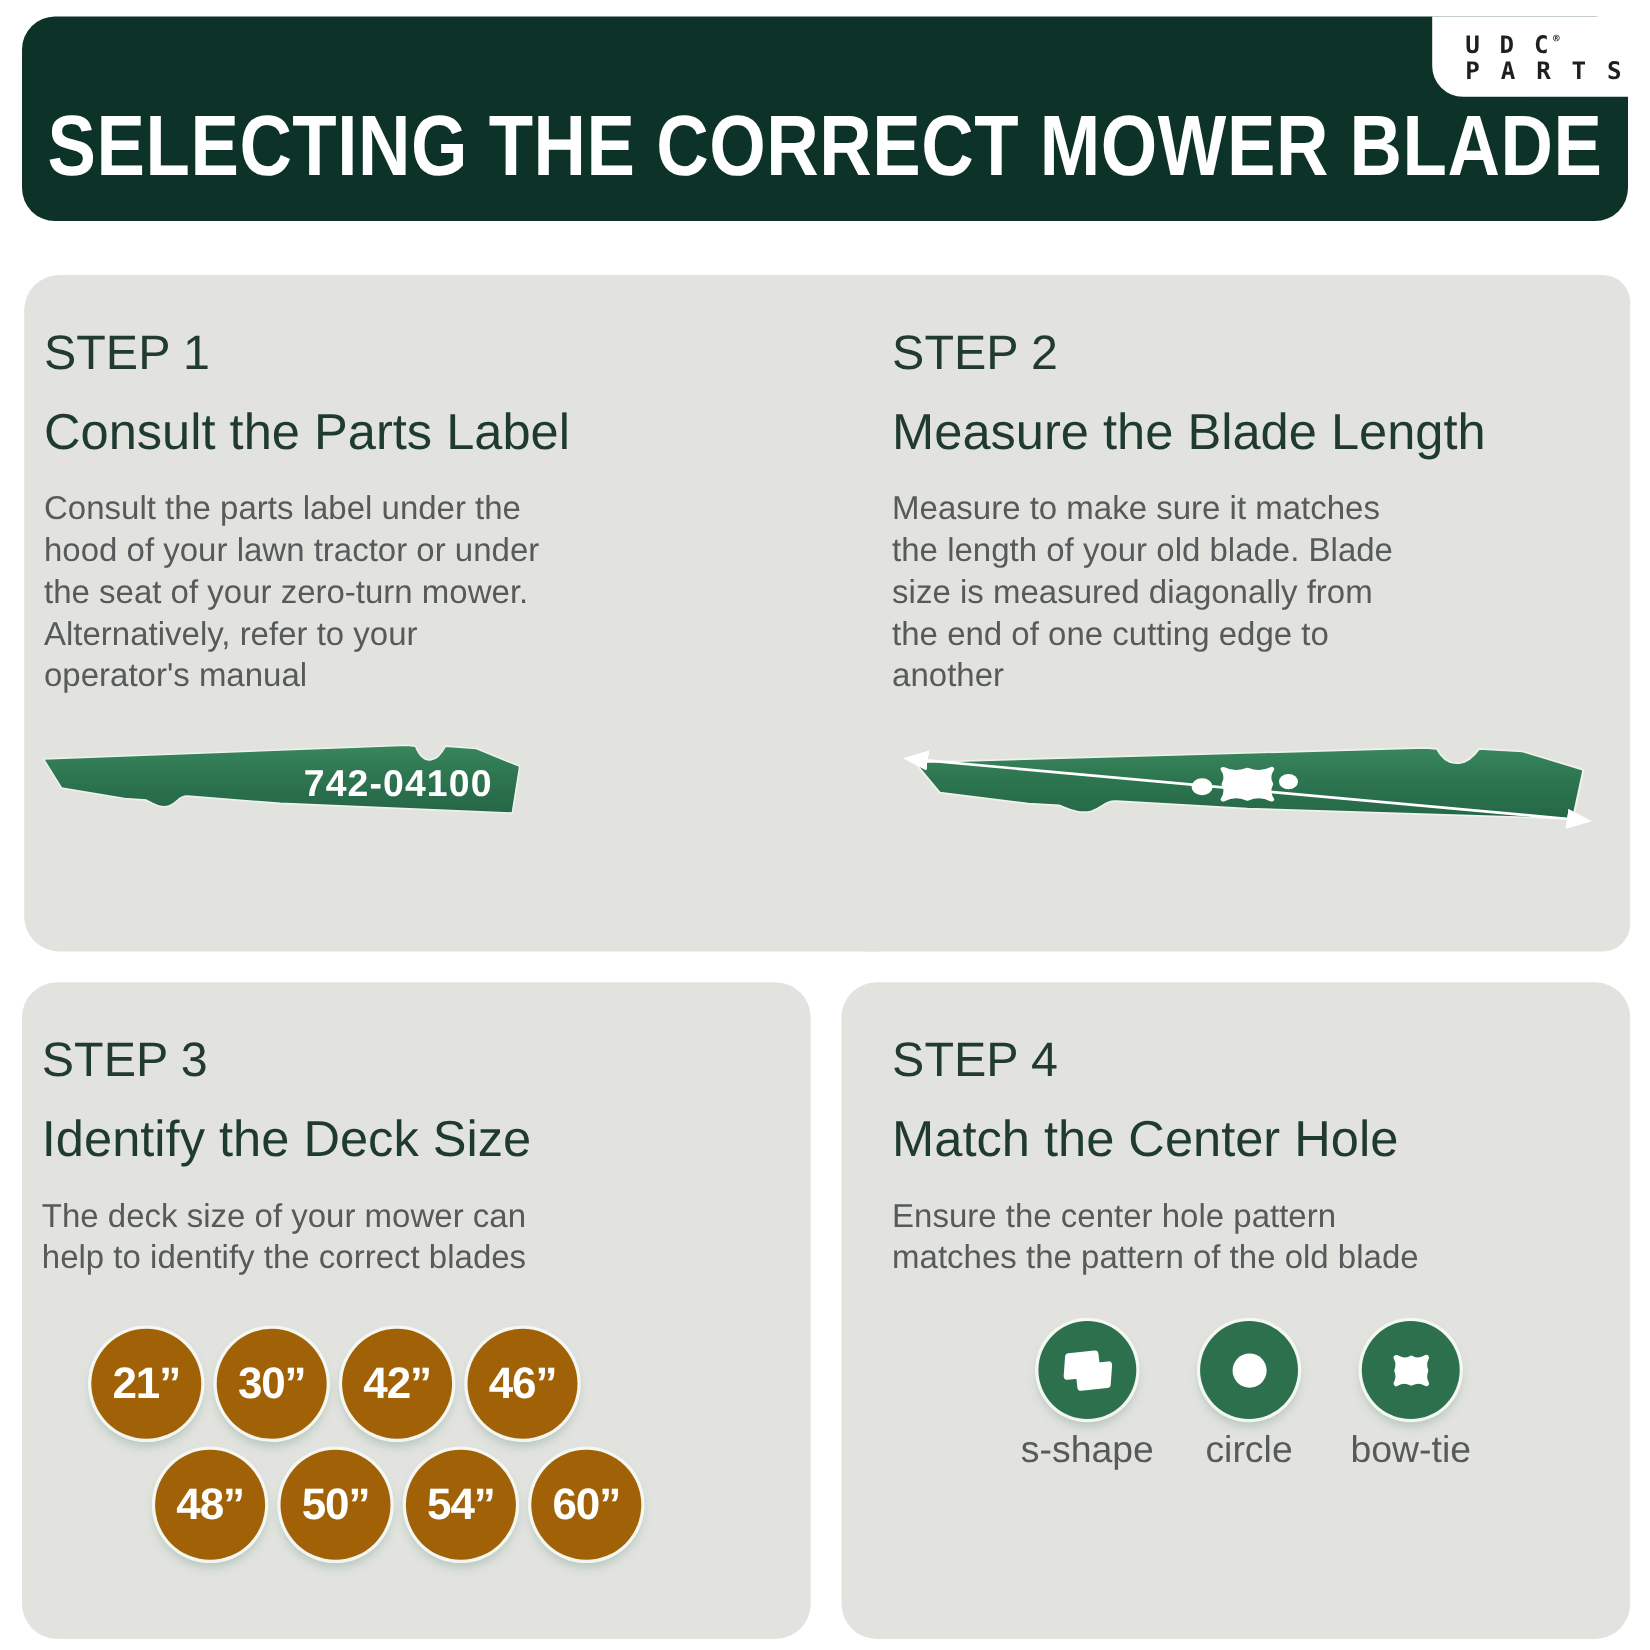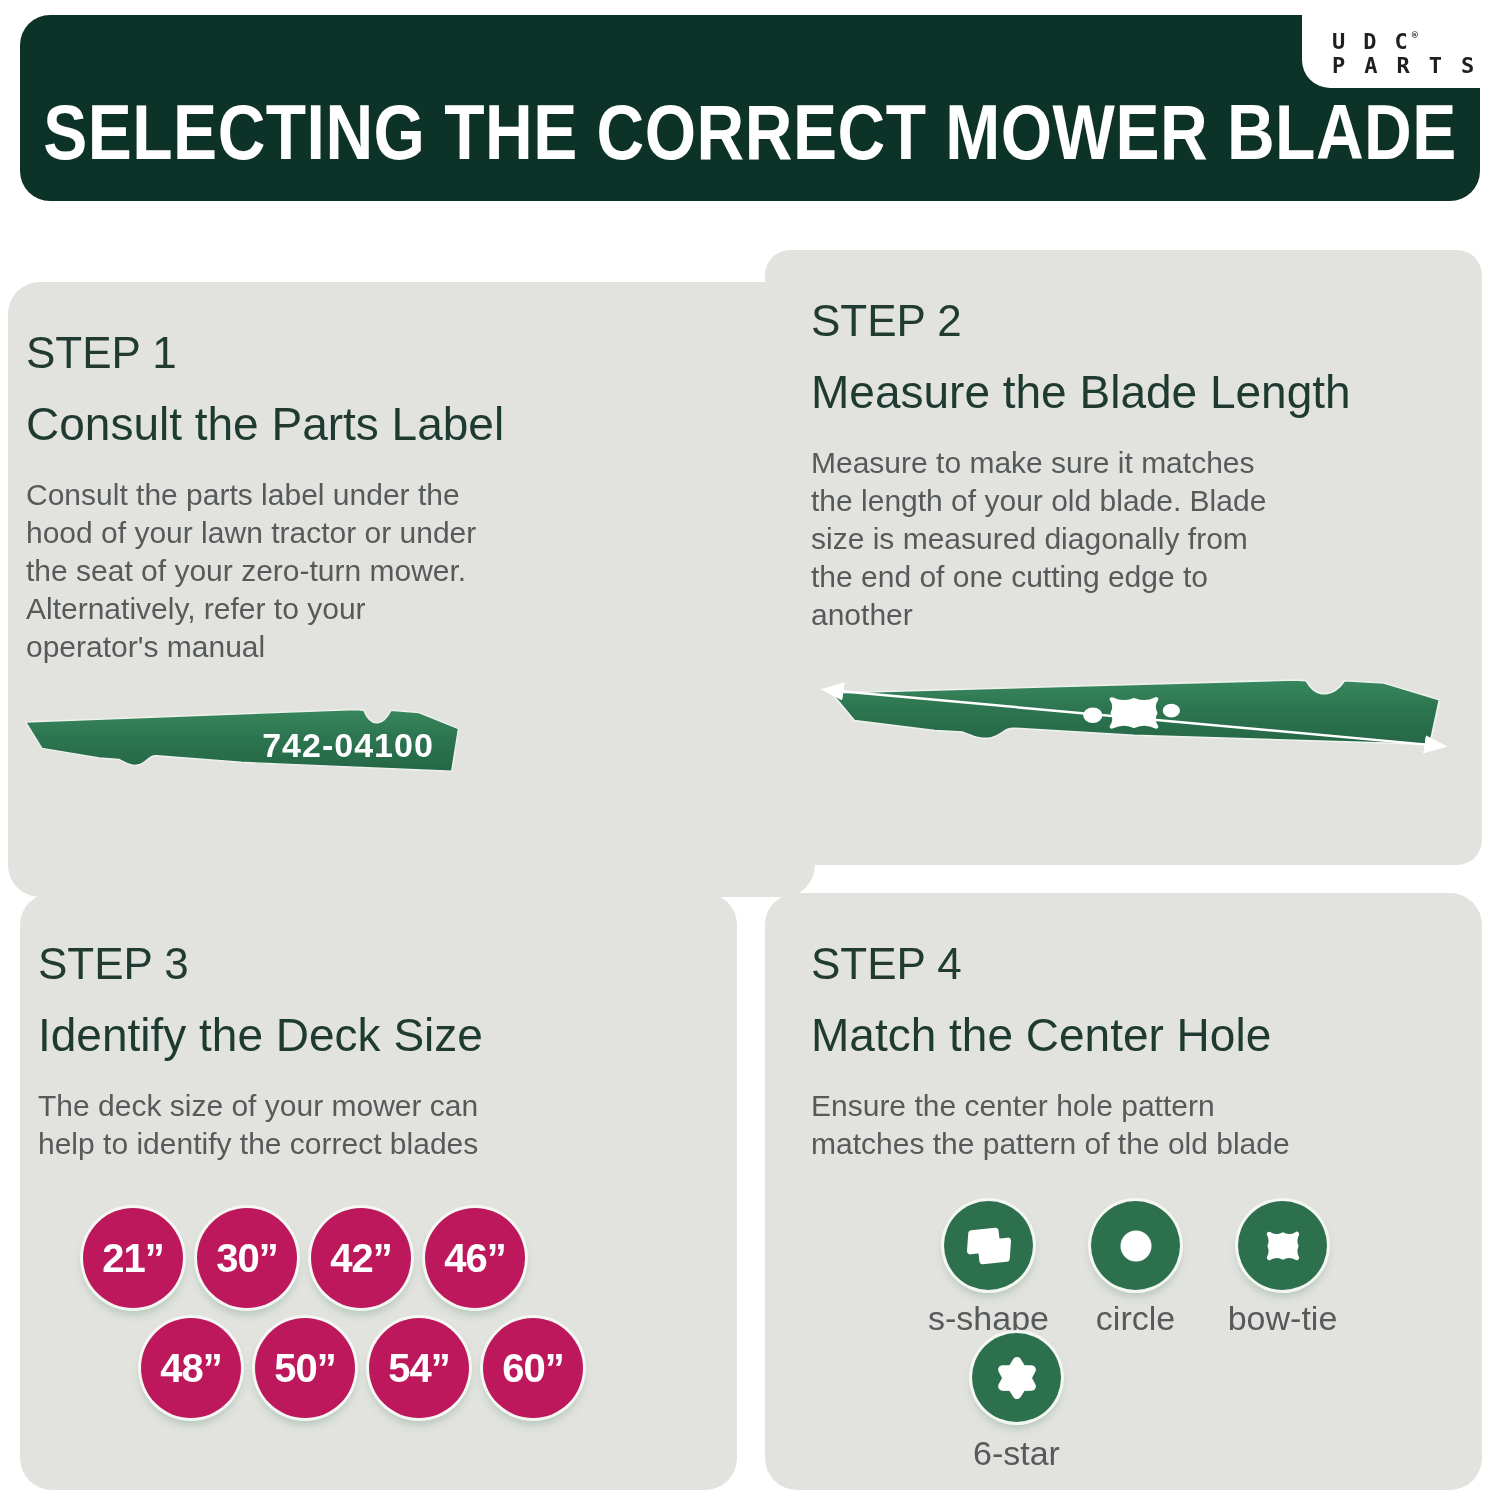--- a/index.html
+++ b/index.html
@@ -15,42 +15,42 @@
   .notch{position:absolute;top:0;right:0;width:178px;height:73px;background:#ffffff;
     border-bottom-left-radius:28px;}
   .logo{position:absolute;top:9px;left:30px;color:#1f1f1f;
     font-family:"DejaVu Sans Mono","Liberation Mono",monospace;font-weight:700;line-height:24px;}
   .logo-top{font-size:22px;letter-spacing:18px;white-space:nowrap;}
   .logo-top sup{font-size:10px;letter-spacing:0;margin-left:-14px;vertical-align:10px;}
   .logo-bottom{font-size:22px;letter-spacing:19px;white-space:nowrap;text-align:center;}
 
   
   .card{position:absolute;background:#e2e3df;border-radius:32px;box-sizing:border-box;}
-  .card-1{left:8px;top:250px;width:807px;height:615px;padding:46px 20px 0 18px;margin-top:32px;}
+  .card-1{left:22px;top:250px;width:807px;height:615px;padding:46px 20px 0 18px;}
   .card-2{left:765px;top:250px;width:717px;height:615px;padding:46px 20px 0 46px;border-radius:25px;}
   .card-3{left:20px;top:893px;width:717px;height:597px;padding:46px 20px 0 18px;}
   .card-4{left:765px;top:893px;width:717px;height:597px;padding:46px 20px 0 46px;}
 
   .step-label{font-size:44px;line-height:1.15;color:#213b32;margin:0 0 18px 0;font-weight:400;}
   .step-heading{font-size:46px;line-height:1.2;color:#1e3a31;margin:0 0 24px 0;font-weight:400;}
   .step-body{font-size:30px;line-height:38px;color:#565a5a;font-weight:400;}
 
   
   .blade-wrap{position:absolute;}
   .blade-wrap-1{left:8px;top:418px;width:450px;height:88px;}
   .blade-wrap-2{left:53px;top:420px;width:632px;height:92px;}
   .blade-svg{display:block;width:100%;height:100%;}
   .part-number{position:absolute;top:26px;left:calc(50% + 107px);transform:translateX(-50%);
     color:#ffffff;font-size:34px;font-weight:700;letter-spacing:1px;white-space:nowrap;}
 
   
   .deck-row{position:absolute;display:flex;gap:14px;}
   .deck-row-1{top:315px;left:63px;}
   .deck-row-2{top:425px;left:121px;}
-  .size-circle{width:100px;height:100px;border-radius:50%;background:#be185d;
+  .size-circle{width:100px;height:100px;border-radius:50%;background:#a16207;
     display:flex;align-items:center;justify-content:center;
     box-shadow:0 0 0 3px rgba(245,248,243,0.95),0 6px 10px rgba(45,112,78,0.28);}
   .size-circle span{color:#ffffff;font-size:40px;font-weight:700;letter-spacing:-1px;}
 
   
   .hole-row{position:absolute;display:flex;}
   .hole-row-1{top:308px;left:150px;}
   .hole-row-1 .hole-item{width:147px;}
   .hole-row-2{top:440px;left:190px;}
   .hole-row-2 .hole-item{width:123px;}
@@ -197,24 +197,16 @@
         <div class="hole-circle">
           <svg width="62" height="62" viewBox="0 0 100 100">
             <path d="M28,31 Q39,38 50,32 Q61,38 72,31 Q67,41 71,50 Q67,59 72,69 Q61,62 50,68 Q39,62 28,69 Q33,59 29,50 Q33,41 28,31 Z" fill="#ffffff" stroke="#ffffff" stroke-width="8" stroke-linejoin="round"></path>
           </svg>
         </div>
         <div class="hole-label">bow-tie</div>
       </div>
     </div>
 
     <div class="hole-row hole-row-2">
-      <div class="hole-item">
-        <div class="hole-circle">
-          <svg width="62" height="62" viewBox="0 0 100 100">
-            <polygon fill="#ffffff" stroke="#ffffff" stroke-width="14" stroke-linejoin="round" points="50.0,23.0 58.1,35.9 73.4,36.5 66.3,50.0 73.4,63.5 58.1,64.1 50.0,77.0 41.9,64.1 26.6,63.5 33.8,50.0 26.6,36.5 41.9,35.9"></polygon>
-          </svg>
-        </div>
-        <div class="hole-label">6-star</div>
-      </div>
     </div>
   </section>
 
 </div>
 
 </body></html>

